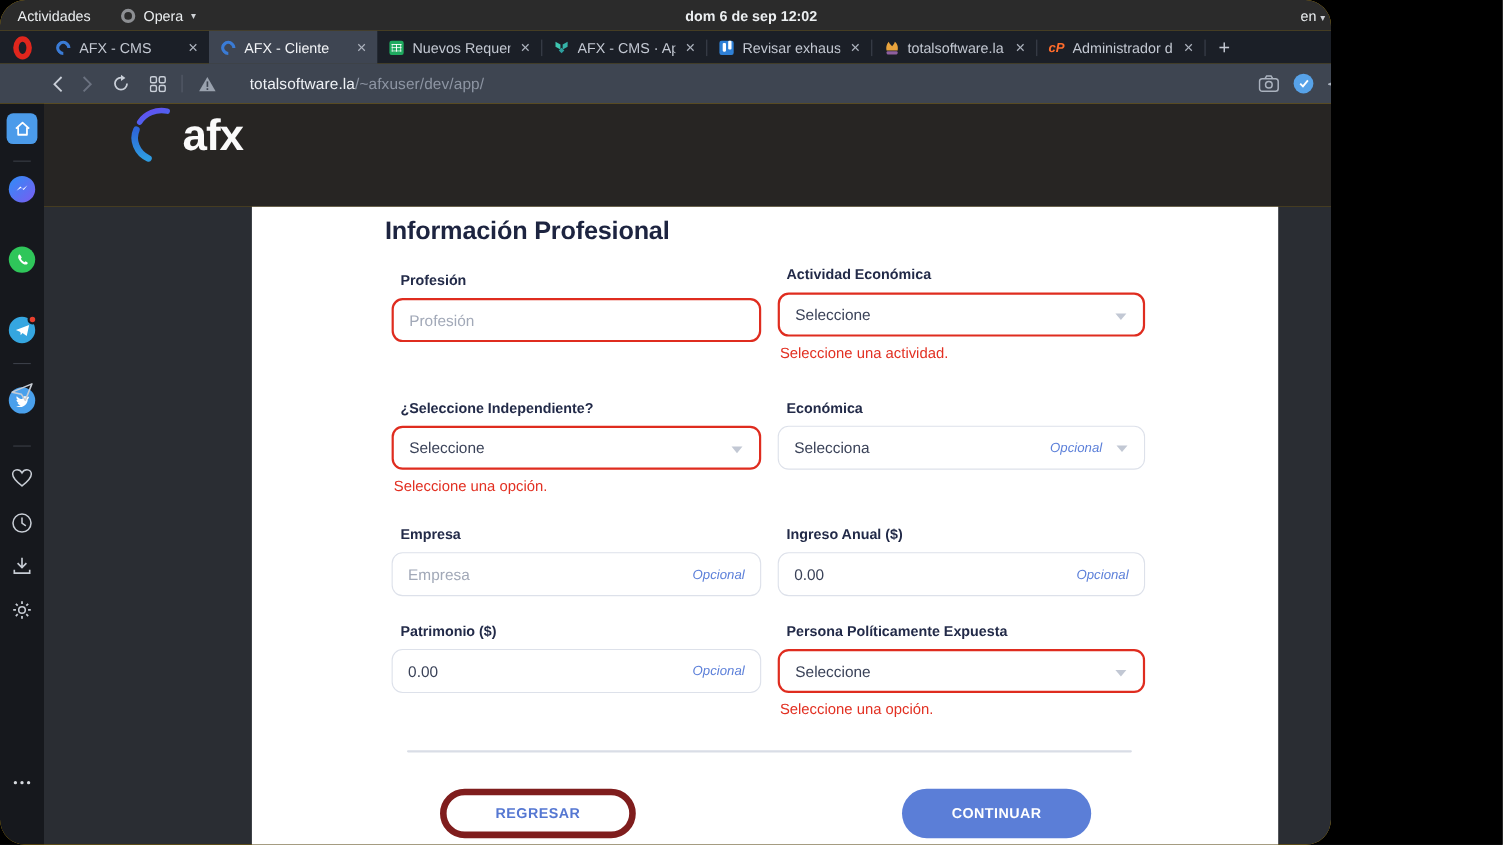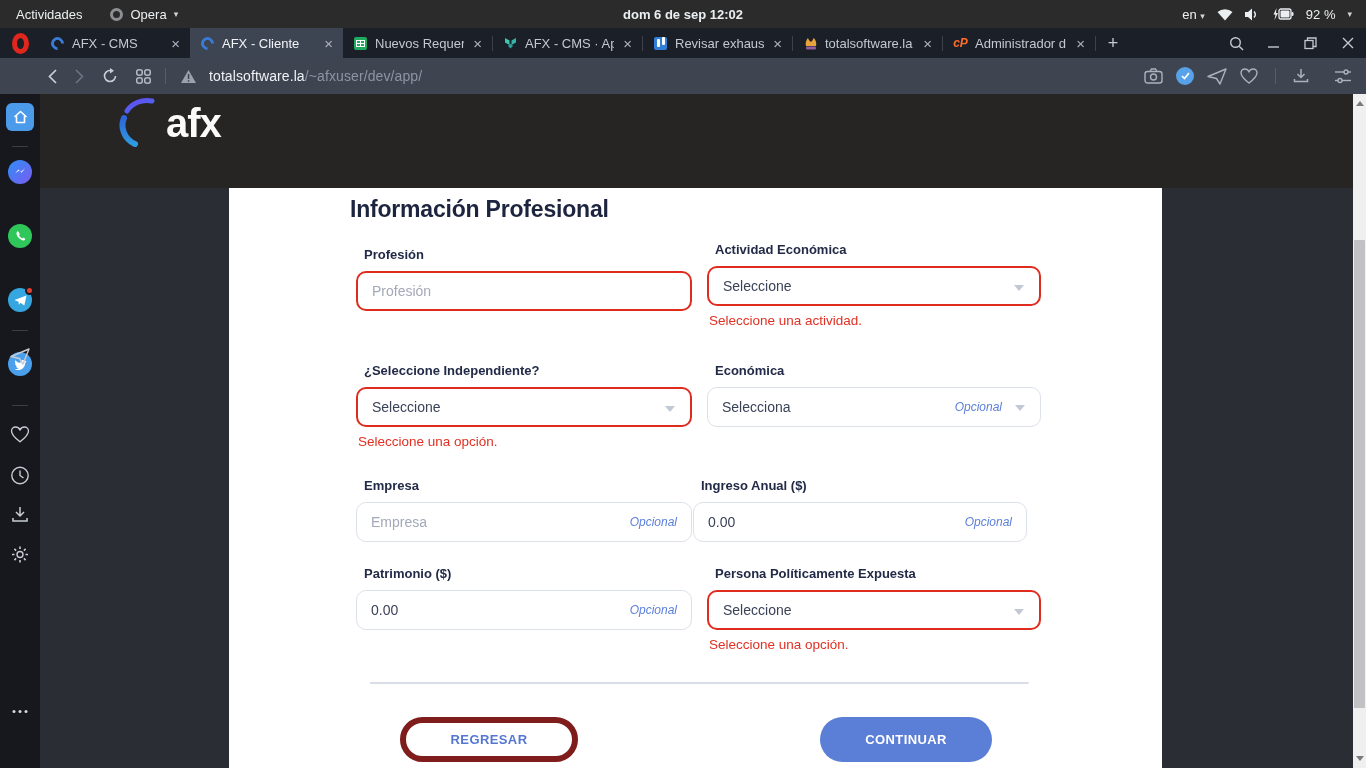--- a/index.html
+++ b/index.html
@@ -1,18 +1,18 @@
 <!DOCTYPE html>
 <html><head>
 <meta charset="utf-8">
 <style>
   * { margin:0; padding:0; box-sizing:border-box; }
   html,body { width:1366px; height:768px; background:#000; }
   body { font-family:"Liberation Sans", sans-serif; }
-  .screen { position:relative; width:1366px; height:768px; overflow:hidden; background:#eab308; }
+  .screen { position:relative; width:1210px; height:768px; overflow:hidden; background:#eab308;border-radius:23px; }
 
   
   .gnome-bar { position:absolute; left:0; top:0; width:1366px; height:28px; background:#2b2b2b; color:#eceff1; font-size:13px; display:flex; align-items:center; }
   .gb-left { display:flex; align-items:center; gap:28px; padding-left:16px; }
   .gb-appmenu { display:flex; align-items:center; gap:7px; }
   .opera-mini-ring { width:13px; height:13px; border-radius:50%; border:3px solid #8d8f93; background:#2b2b2b; }
   .caret { font-size:9px; color:#cfd2d6; }
   .gb-clock { position:absolute; left:0; right:0; text-align:center; font-weight:700; font-size:13px; }
   .gb-right { margin-left:auto; display:flex; align-items:center; gap:12px; padding-right:14px; z-index:2; }
   .tray-icon { display:inline-flex; align-items:center; }
@@ -36,21 +36,21 @@
   .fav-trello:before { content:""; position:absolute; left:2.5px; top:2.5px; width:3px; height:8px; background:#fff; border-radius:1px; box-shadow:5px -2px 0 0 #fff; }
   .fav-cp { color:#ff6c2c; font-weight:700; font-style:italic; font-size:12px; }
   .new-tab { width:34px; display:flex; align-items:center; justify-content:center; color:#c3c8d2; font-size:18px; }
   .tabbar-spacer { flex:1; }
   .win-btn { width:37px; display:flex; align-items:center; justify-content:center; color:#c3c8d2; }
 
   
   .addr-bar { position:absolute; left:0; top:58px; width:1366px; height:36px; background:#3e4551; display:flex; align-items:center; color:#aab2be; }
   .nav-icons { display:flex; align-items:center; gap:10px; padding-left:48px; }
   .addr-sep { width:1px; height:16px; background:#565d6a; margin:0 4px; }
-  .url { font-size:14px; margin-left:2px; letter-spacing:.1px; }
+  .url { font-size:14px; margin-left:20px; letter-spacing:.1px; }
   .url .domain { color:#eef1f5; }
   .url .path { color:#8d95a3; }
   .addr-right { margin-left:auto; display:flex; align-items:center; gap:13px; padding-right:14px; }
   .shield-badge { width:18px; height:18px; border-radius:50%; background:#57a2e8; display:flex; align-items:center; justify-content:center; }
 
   
   .content { position:absolute; left:0; top:94px; width:1366px; height:674px; }
 
   
   .o-sidebar { position:absolute; left:0; top:0; width:40px; height:674px; background:#16181d; }
@@ -445,21 +445,21 @@
         </div>
 
         <div class="field" style="left:127px; top:290px; width:336px">
           <div class="f-label">Empresa</div>
           <div class="f-box">
             <input type="text" placeholder="Empresa" style="">
             <span class="opt">Opcional</span>
           </div>
         </div>
 
-        <div class="field" style="left:464px; top:290px; width:334px">
+        <div class="field" style="left:478px; top:290px; width:334px">
           <div class="f-label">Ingreso Anual ($)</div>
           <div class="f-box">
             <input type="text" value="0.00" style="">
             <span class="opt">Opcional</span>
           </div>
         </div>
 
         <div class="field" style="left:127px; top:378px; width:336px">
           <div class="f-label">Patrimonio ($)</div>
           <div class="f-box">

